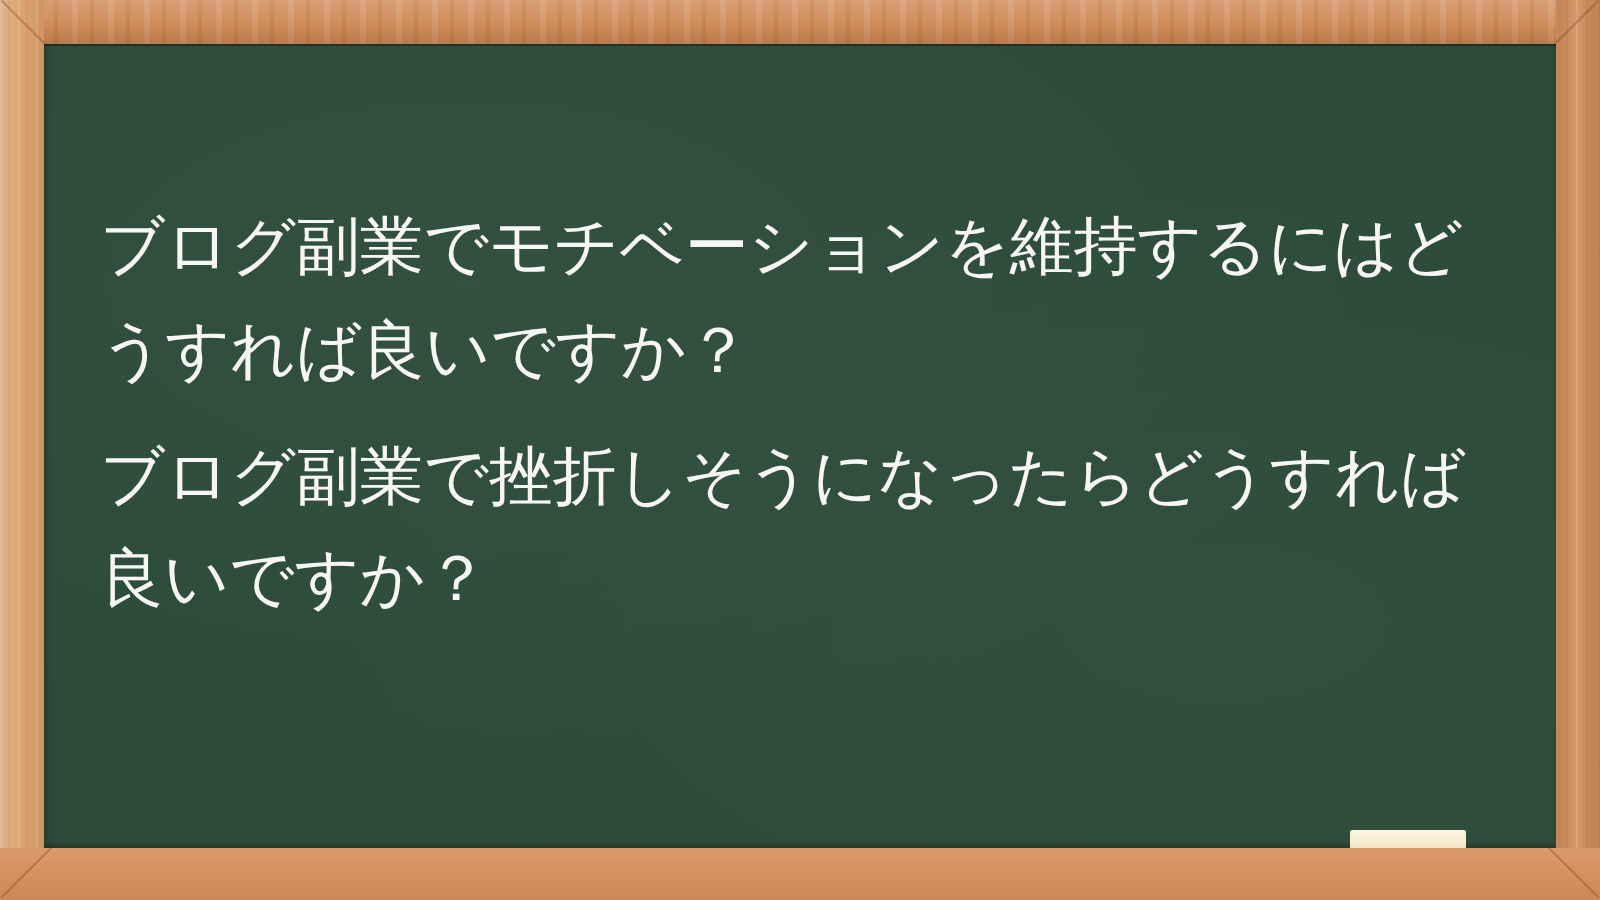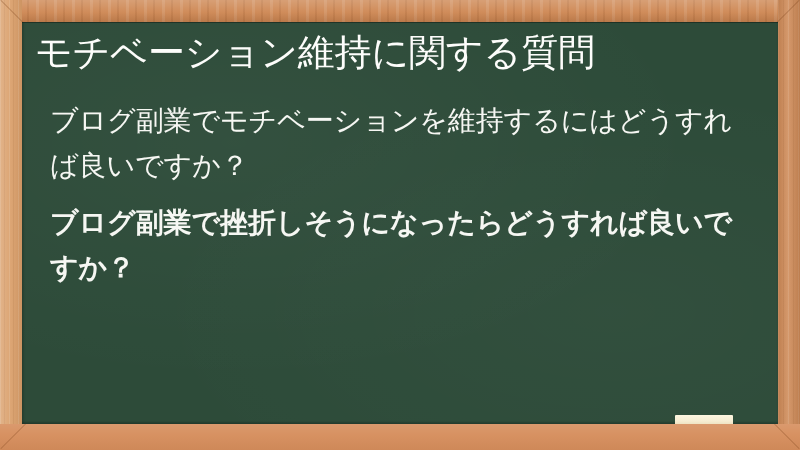--- a/index.html
+++ b/index.html
@@ -146,28 +146,28 @@
     position: absolute;
     left: 28px;
     top: 76px;
     width: 706px;
     margin: 0;
     padding: 0;
     list-style: none;
   }
   .q-item {
     color: #f6f7f3;
-    font-size: 28px;
+    font-size: 32px;
     line-height: 1.62;
     font-weight: 400;
     letter-spacing: -0.1px;
     margin: 0 0 11px 0;
     text-indent: 0;
   }
-  .q-item:last-child { margin-bottom: 0; font-weight: bold; }
+  .q-item:last-child { margin-bottom: 0; }
 
   
   .chalk {
     position: absolute;
     left: 653px;
     top: 393px;
     width: 58px;
     height: 11px;
     background: linear-gradient(180deg, #fdf6e0 0%, #f6edd2 55%, #e9dcba 100%);
     border-radius: 1px;
@@ -193,21 +193,20 @@
     </div>
   <div class="mitre bl">
       <i></i>
     </div>
   <div class="mitre br">
       <i></i>
     </div>
 
   <div class="board">
 
-    <div class="board-title">モチベーション維持に関する質問</div>
 
     <ul class="q-list">
       <li class="q-item">ブログ副業でモチベーションを維持するにはどうすれば良いですか？</li>
       <li class="q-item">ブログ副業で挫折しそうになったらどうすれば良いですか？</li>
     </ul>
 
     <div class="chalk"></div>
 
   </div>
 </div>

